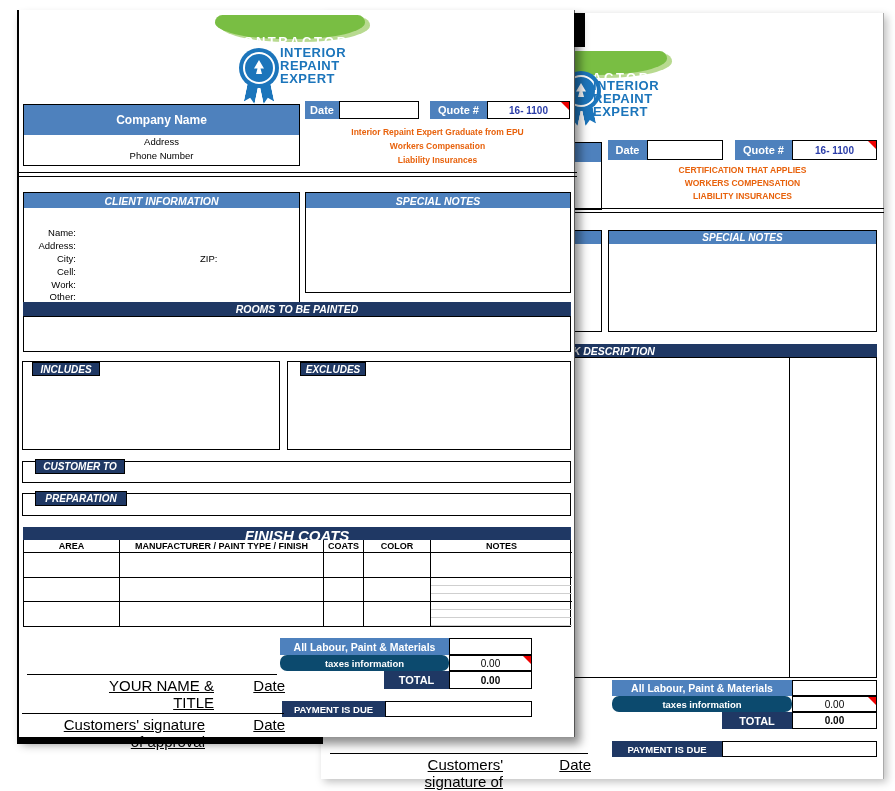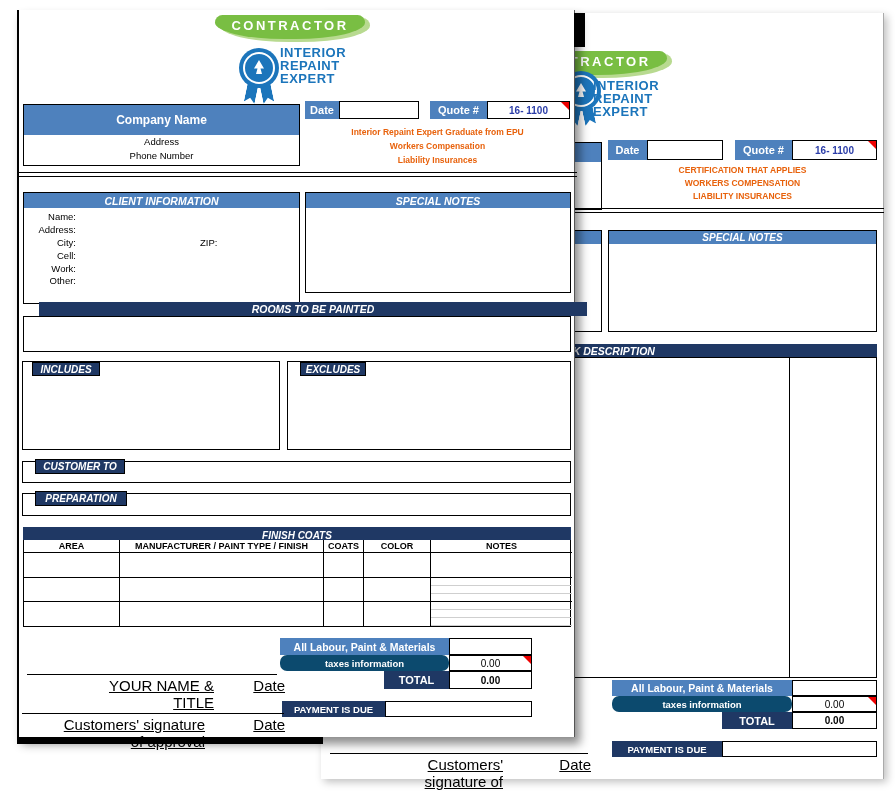--- a/index.html
+++ b/index.html
@@ -19,21 +19,21 @@
   .flag{width:0;height:0;border-left:8px solid transparent;border-top:8px solid #EE0000;position:absolute;top:0;right:0;}
   .val{display:flex;align-items:center;justify-content:center;font-size:10px;}
   .page{background:#fff;position:absolute;}
   #front{left:17px;top:10px;width:558px;height:727px;z-index:10;
          border-left:2px solid #000;border-right:1px solid #555;
          box-shadow:5px 7px 9px rgba(0,0,0,.45);}
   #back{left:321px;top:13px;width:563px;height:766px;z-index:1;
         border-right:1px solid #aaa;box-shadow:3px 3px 8px rgba(0,0,0,.25);}
   .banner{background:#79BE43;border-radius:8px 8px 50% 50%/8px 8px 75% 75%;
           color:#fff;font-weight:bold;font-size:13px;letter-spacing:2.5px;
-          text-align:center;padding-top:3px;z-index:2;}
+          text-align:center;padding-top:19px;z-index:2;}
   .banner-sh{background:#B8DA90;border-radius:8px 8px 50% 50%/8px 8px 75% 75%;z-index:1;}
   .badge{background:#1C75BB;border-radius:50%;z-index:3;}
   .badge::before{content:"";position:absolute;left:4px;top:4px;right:4px;bottom:4px;
                  border:2px solid #fff;border-radius:50%;}
   .badge::after{content:"";position:absolute;left:15px;top:12px;width:10px;height:14px;
                 background:#fff;clip-path:polygon(50% 0,100% 60%,65% 60%,80% 100%,20% 100%,35% 60%,0 60%);}
   .ribbon{background:#1C75BB;clip-path:polygon(0 0,100% 0,100% 100%,50% 78%,0 100%);z-index:2;}
   .logotxt{color:#1C75BB;font-weight:bold;font-size:13px;line-height:13px;letter-spacing:.5px;z-index:3;}
   .hdr15{height:15px;font-size:10.5px;}
   .orange{color:#E8620C;font-weight:bold;font-size:8.5px;text-align:center;}
@@ -146,21 +146,21 @@
   <div class="abs" style="left:286px;top:117px;width:265px;">
     <div class="orange" style="height:14px;">Interior Repaint Expert Graduate from EPU</div>
     <div class="orange" style="height:14px;">Workers Compensation</div>
     <div class="orange" style="height:14px;">Liability Insurances</div>
   </div>
 
   <div class="abs dline" style="left:0;top:162px;width:558px;"></div>
 
   <div class="abs box" style="left:4px;top:182px;width:277px;height:112px;">
     <div class="bar blue ital hdr15">CLIENT INFORMATION</div>
-    <div style="padding-top:2px;">
+    <div style="padding-top:18px;">
       <div class="crow">
           <span class="clab">Name:</span>
           <span style="flex:1;"></span>
         </div>
       <div class="crow">
           <span class="clab">Address:</span>
           <span style="flex:1;"></span>
         </div>
       <div class="crow">
           <span class="clab">City:</span>
@@ -180,34 +180,34 @@
           <span style="flex:1;"></span>
         </div>
     </div>
   </div>
 
   <div class="abs box" style="left:286px;top:182px;width:266px;height:101px;">
     <div class="bar blue ital hdr15">SPECIAL NOTES</div>
     <div style="height:84px;"></div>
   </div>
 
-  <div class="abs bar navy ital" style="left:20px;top:292px;width:548px;height:14px;font-size:10.5px;">ROOMS TO BE PAINTED</div>
+  <div class="abs bar navy ital" style="left:4px;top:292px;width:548px;height:14px;font-size:10.5px;">ROOMS TO BE PAINTED</div>
   <div class="abs box" style="left:4px;top:306px;width:548px;height:36px;"></div>
 
   <div class="abs box" style="left:3px;top:351px;width:258px;height:89px;"></div>
   <div class="abs bar navy ital" style="left:13px;top:352px;width:68px;height:14px;font-size:10px;border:1px solid #000;">INCLUDES</div>
   <div class="abs box" style="left:268px;top:351px;width:284px;height:89px;"></div>
   <div class="abs bar navy ital" style="left:281px;top:352px;width:66px;height:14px;font-size:10px;border:1px solid #000;">EXCLUDES</div>
 
   <div class="abs box" style="left:3px;top:451px;width:549px;height:22px;"></div>
   <div class="abs bar navy ital" style="left:16px;top:449px;width:90px;height:15px;font-size:10px;border:1px solid #000;">CUSTOMER TO</div>
   <div class="abs box" style="left:3px;top:483px;width:549px;height:23px;"></div>
   <div class="abs bar navy ital" style="left:16px;top:481px;width:92px;height:15px;font-size:10px;border:1px solid #000;">PREPARATION</div>
 
-  <div class="abs bar navy ital" style="left:4px;top:517px;width:548px;height:16px;font-size:10px;">FINISH COATS</div>
+  <div class="abs bar navy ital" style="left:4px;top:517px;width:548px;height:16px;font-size:15px;">FINISH COATS</div>
   <div class="abs grid" style="left:4px;top:530px;width:548px;height:87px;">
     <div class="cell gh">AREA</div>
     <div class="cell gh">MANUFACTURER / PAINT TYPE / FINISH</div>
     <div class="cell gh">COATS</div>
     <div class="cell gh">COLOR</div>
     <div class="cell gh" style="border-right:none;">NOTES</div>
     <div class="cell"></div>
     <div class="cell"></div>
     <div class="cell"></div>
     <div class="cell"></div>

